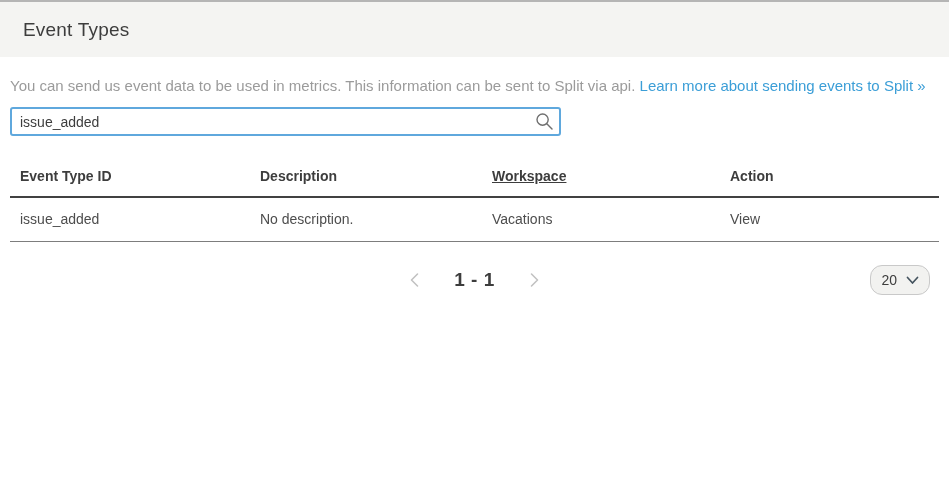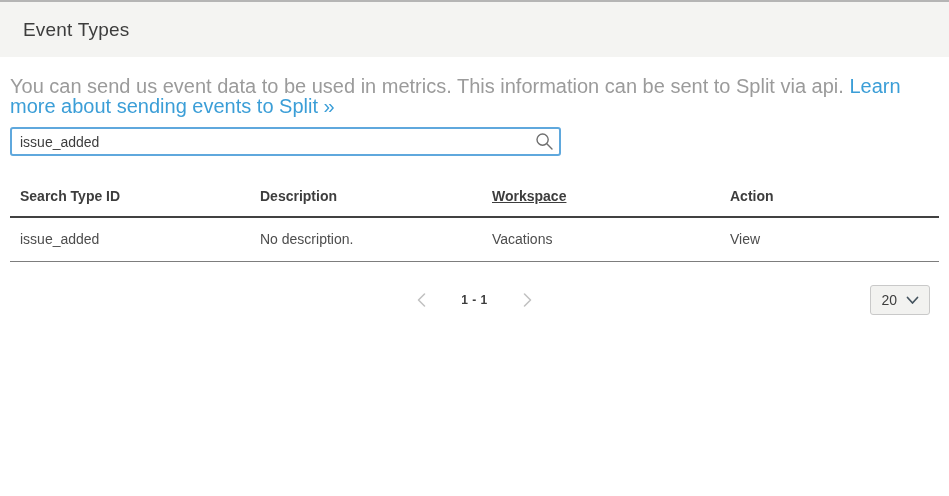--- a/index.html
+++ b/index.html
@@ -15,21 +15,21 @@
   
   .page-header {
     background:#f4f4f2; height:55px;
     display:flex; align-items:center; padding:0 23px;
   }
   .page-title { font-size:19px; color:#3d3d3d; font-weight:400; letter-spacing:.2px; }
 
   
   .content { padding:0 10px; }
   a.link { color:#3b9ed7; text-decoration:none; cursor:pointer; }
-  .intro-text { margin-top:19px; font-size:20px; color:#9b9b9b; line-height:20px; }
+  .intro-text { margin-top:19px; font-size:15px; color:#9b9b9b; line-height:20px; }
   .hint-text { margin-top:8px; font-size:15px; color:#4d4d4d; line-height:20px; }
 
   
   .search-wrap { position:relative; width:551px; margin-top:11px; }
   .search-input {
     width:100%; height:29px;
     border:2px solid #5fa8dd; border-radius:3px;
     padding:0 36px 0 8px;
     font-size:14px; color:#3d3d3d;
     font-family:"Liberation Sans", sans-serif;
@@ -52,27 +52,27 @@
   }
   .col-id { width:240px; } .col-desc { width:232px; } .col-ws { width:238px;text-decoration:underline; }
 
   
   .bottom-bar { position:relative; height:30px; margin-top:23px; }
   .pagination {
     position:absolute; left:0; right:0; top:0;
     display:flex; justify-content:center; align-items:center; gap:30px; height:30px;
   }
   .pg-btn { background:none; border:none; cursor:pointer; padding:0 4px; line-height:0; }
-  .page-range { font-size:12px; font-weight:bold; color:#3d3d3d; letter-spacing:.5px; }
+  .page-range { font-size:19px; font-weight:bold; color:#3d3d3d; letter-spacing:.5px; }
 
   .rpp { position:absolute; right:9px; top:0; display:flex; align-items:center; gap:13px; height:30px; }
   .rpp-label { font-size:15px; color:#4d4d4d; }
   .rpp-select {
     display:flex; align-items:center; gap:9px;
-    background:#f2f2f0; border:1px solid #c9c9c9; border-radius:3px;
+    background:#f2f2f0; border:1px solid #c9c9c9; border-radius:12px;
     height:30px; padding:0 10px;
     font-size:14px; color:#3d3d3d; cursor:pointer;
   }
 </style>
 </head>
 <body>
 
 <div class="page">
 
   <div class="page-header">
@@ -95,21 +95,21 @@
             <circle cx="7.6" cy="7.6" r="5.6" stroke="#6f6f6f" stroke-width="1.4"></circle>
             <line x1="11.8" y1="11.8" x2="17" y2="17" stroke="#6f6f6f" stroke-width="1.4" stroke-linecap="round"></line>
           </svg>
         </span>
       </button>
     </div>
 
     <table class="events">
       <thead>
         <tr>
-          <th class="col-id">Search Type ID</th>
+          <th class="col-id">Event Type ID</th>
           <th class="col-desc">Description</th>
           <th class="col-ws">Workspace</th>
           <th>Action</th>
         </tr>
       </thead>
       <tbody>
         <tr>
           <td>issue_added</td>
           <td>No description.</td>
           <td>Vacations</td>

